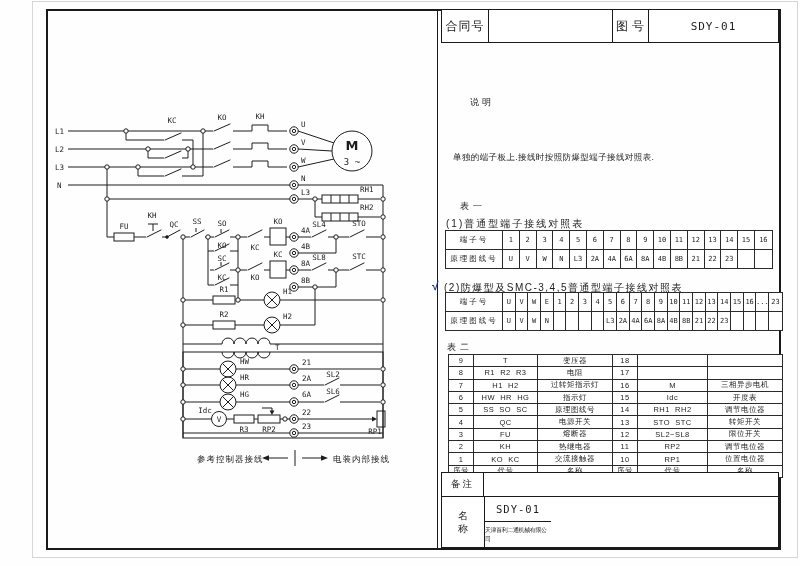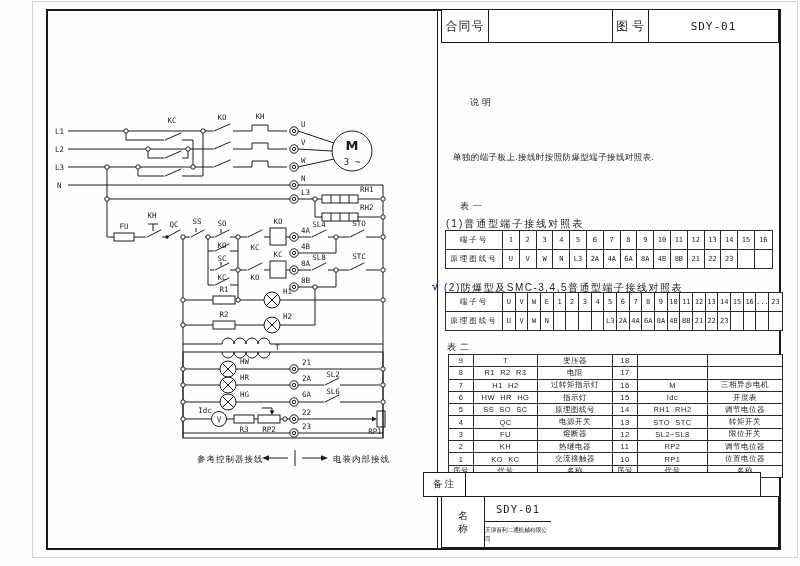--- a/index.html
+++ b/index.html
@@ -39,21 +39,21 @@
   .t1a .trow,.t1b .trow{height:18px;}
   .cols-a{grid-template-columns:57px repeat(16,16.8px);}
   .t1b{left:445px;top:292px;}
   .cols-b{grid-template-columns:57px repeat(22,12.68px);}
   .t2{left:448px;top:354px;}
   .t2 .trow{height:11.3px;}
   .cols-c{grid-template-columns:25px 64px 75px 25px 70px 74px;}
   .t2 .trow>div{font-family:"Liberation Sans",sans-serif;font-size:7.5px;letter-spacing:0.5px;}
   
   .blk{border:1.5px solid #1a1a1a;display:flex;box-sizing:border-box;background:#fff;}
-  .remark{left:423px;top:472px;width:338px;height:25px;}
+  .remark{left:441px;top:472px;width:338px;height:25px;}
   .remark>div{display:flex;align-items:center;justify-content:center;box-sizing:border-box;}
   .rc1{width:42px;border-right:1.5px solid #1a1a1a;font-size:9.5px;letter-spacing:2px;}
   .rc2{flex:1;border-right:1.5px solid #1a1a1a;font-size:11px;letter-spacing:5px;}
   .rc3{width:66px;}
   .nameblk{left:441px;top:496px;width:338px;height:52px;}
   .nc1{width:42px;border-right:1.5px solid #1a1a1a;display:flex;align-items:center;justify-content:center;font-size:10px;}
   .nc1 span{display:block;width:13px;line-height:13px;text-align:center;word-break:break-all;}
   .nc2{flex:1;border-right:1.5px solid #1a1a1a;display:flex;align-items:center;justify-content:center;font-size:12px;font-weight:bold;letter-spacing:1.5px;}
   .nc3{width:66px;display:flex;flex-direction:column;}
   .nc3a{height:24px;border-bottom:1.5px solid #1a1a1a;display:flex;align-items:center;justify-content:center;font-family:"DejaVu Sans Mono",monospace;font-size:10.5px;letter-spacing:1px;}

